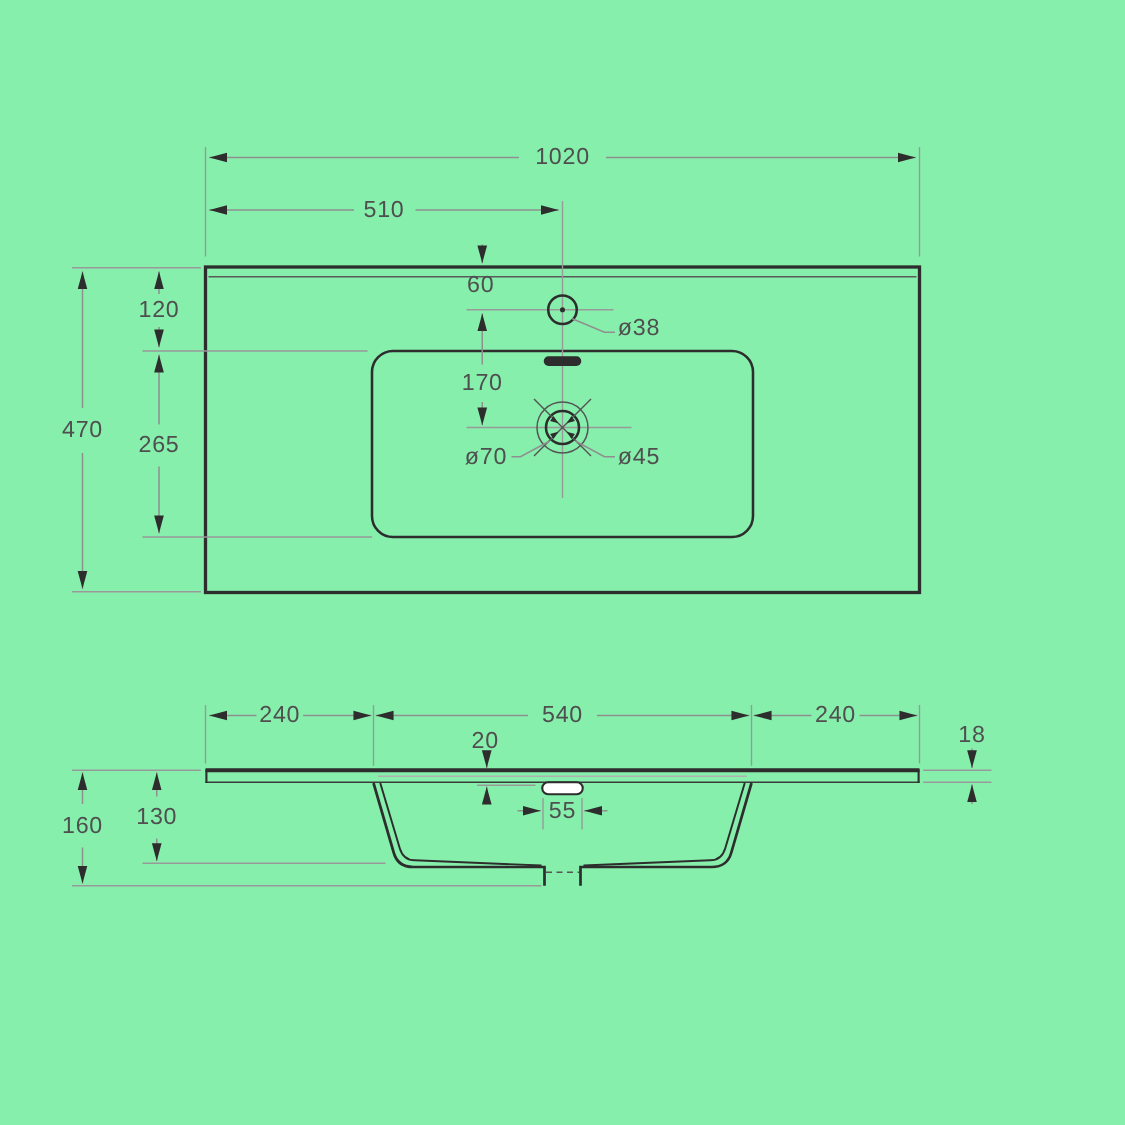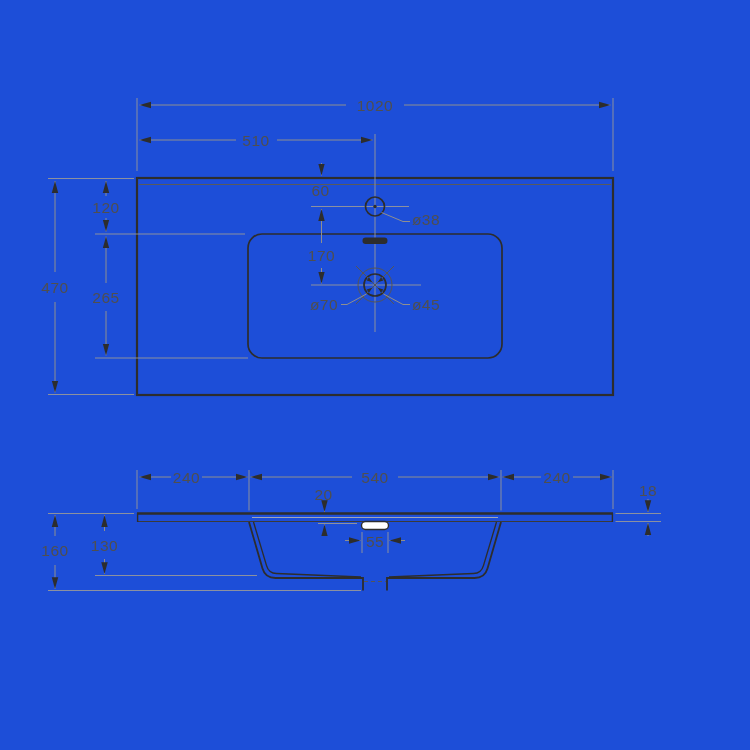--- a/index.html
+++ b/index.html
@@ -1,16 +1,16 @@
 <!DOCTYPE html>
 <html><head>
 <meta charset="utf-8">
 <style>
   html,body { margin:0; padding:0; background:#ffffff; }
-  .stage { position:relative; width:750px; height:750px; background:#1d4ed8; overflow:hidden; }
+  .stage { position:relative; width:750px; height:750px; background:#86efac; overflow:hidden; }
   svg { display:block; }
   text.dim-label {
     font-family:"Liberation Sans", sans-serif;
     font-size:15.5px;
     fill:#4f4f4f;
     letter-spacing:0.5px;
   }
   .outline   { stroke:#2d2d2d; fill:none; }
   .thinline  { stroke:#999999; stroke-width:0.9; fill:none; }
   .dimline   { stroke:#8f8f8f; stroke-width:1; fill:none; }

